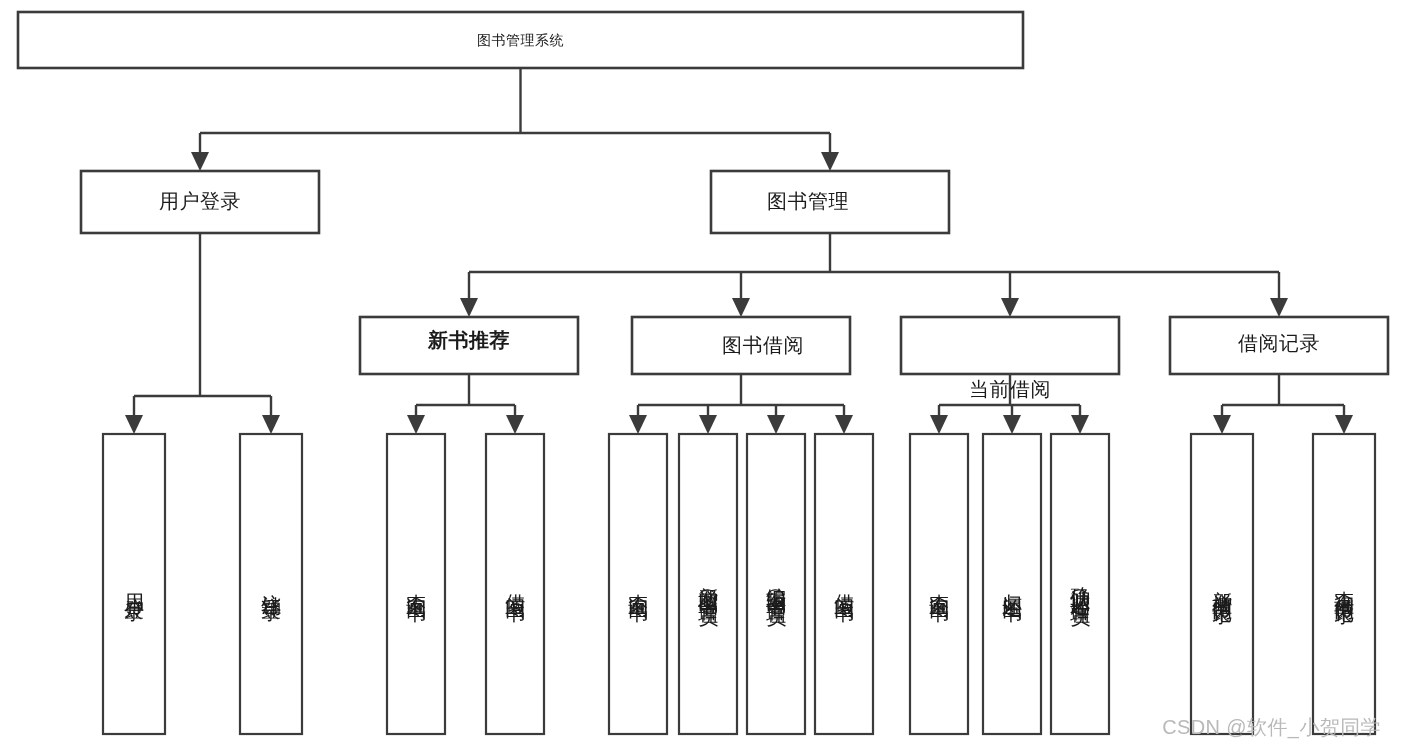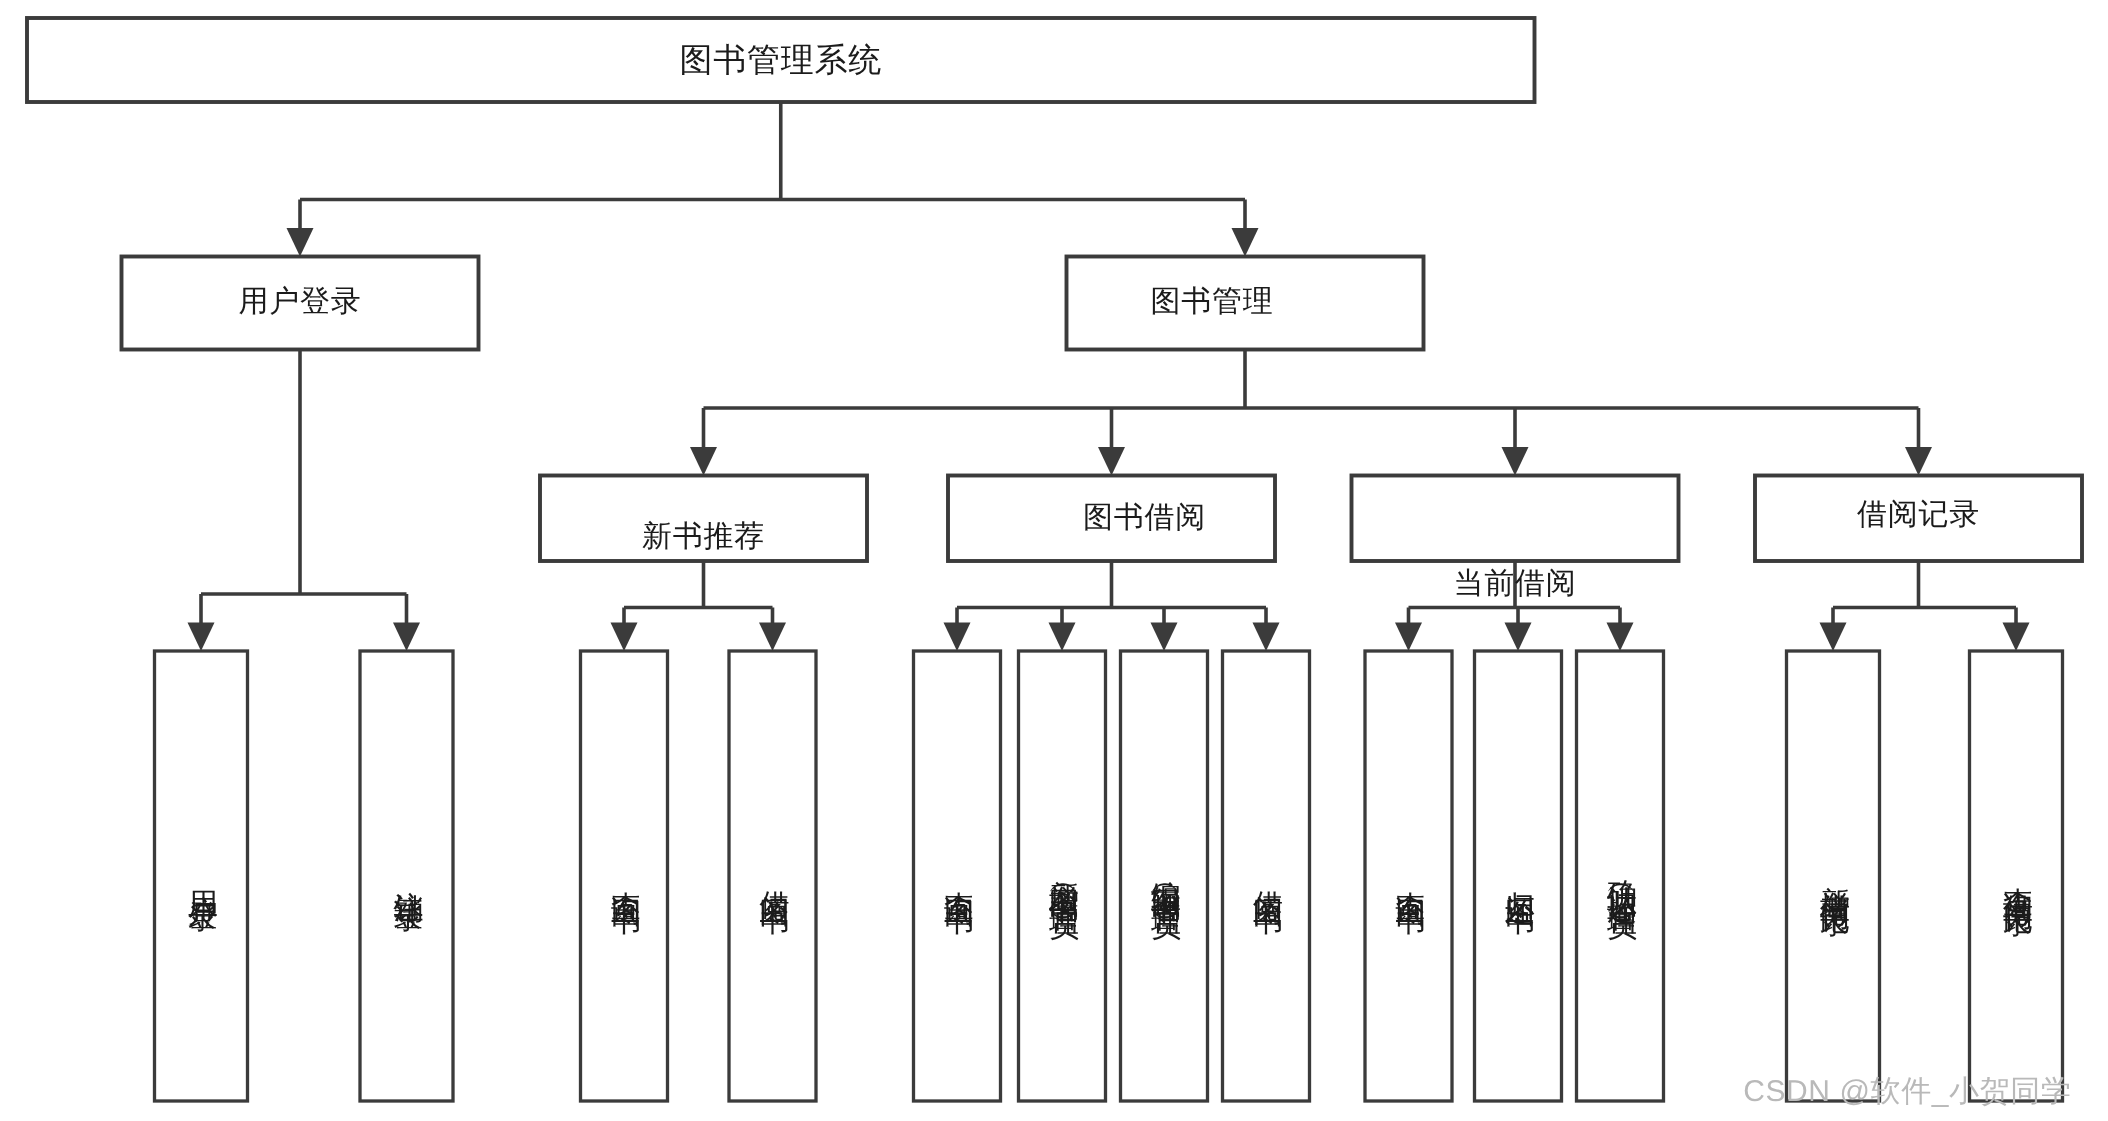--- a/index.html
+++ b/index.html
@@ -57,21 +57,21 @@
     writing-mode: horizontal-tb;
     font-size: 20px;
   }
   .node-label.vertical {
     writing-mode: vertical-rl;
     text-orientation: upright;
     font-size: 20px;
     letter-spacing: 3px;
   }
   .node-label.root {
-    font-size: 22px;
+    font-size: 14px;
   }
   .watermark {
     position: absolute;
     right: 24px;
     bottom: 6px;
     font-size: 20px;
     color: #b9b9b9;
     font-family: "Liberation Sans", "DejaVu Sans", sans-serif;
     letter-spacing: 0.4px;
     white-space: nowrap;
@@ -158,21 +158,21 @@
         <polygon points="1213,415 1231,415 1222,434" class="arrowhead"></polygon>
         <path d="M 1344 405 L 1344 416" class="connector"></path>
         <polygon points="1335,415 1353,415 1344,434" class="arrowhead"></polygon>
       </g>
   </svg>
 
   <div id="labels">
       <div class="node-label horizontal root" style="left: 18px; top: 12px; width: 1005px; height: 56px;">图书管理系统</div>
       <div class="node-label horizontal" style="left: 81px; top: 171px; width: 238px; height: 62px;">用户登录</div>
       <div class="node-label horizontal" style="left: 711px; top: 171px; width: 194px; height: 62px;">图书管理</div>
-      <div class="node-label horizontal" style="left: 360px; top: 330px; width: 218px; height: 57px;">新书推荐</div>
+      <div class="node-label horizontal" style="left: 360px; top: 312px; width: 218px; height: 57px; font-weight: bold;">新书推荐</div>
       <div class="node-label horizontal" style="left: 632px; top: 317px; width: 262px; height: 57px;">图书借阅</div>
       <div class="node-label horizontal" style="left: 901px; top: 317px; width: 218px; height: 57px; margin-top: 44px;">当前借阅</div>
       <div class="node-label horizontal" style="left: 1170px; top: 317px; width: 218px; height: 54px;">借阅记录</div>
       <div class="node-label vertical" style="left: 103px; top: 434px; width: 62px; height: 300px;">用户登录</div>
       <div class="node-label vertical" style="left: 240px; top: 434px; width: 62px; height: 300px;">注销登录</div>
       <div class="node-label vertical" style="left: 387px; top: 434px; width: 58px; height: 300px;">查询图书</div>
       <div class="node-label vertical" style="left: 486px; top: 434px; width: 58px; height: 300px;">借阅图书</div>
       <div class="node-label vertical" style="left: 609px; top: 434px; width: 58px; height: 300px;">查询图书</div>
       <div class="node-label vertical" style="left: 679px; top: 434px; width: 58px; height: 300px;">新增图书（管理员）</div>
       <div class="node-label vertical" style="left: 747px; top: 434px; width: 58px; height: 300px;">编辑图书（管理员）</div>

